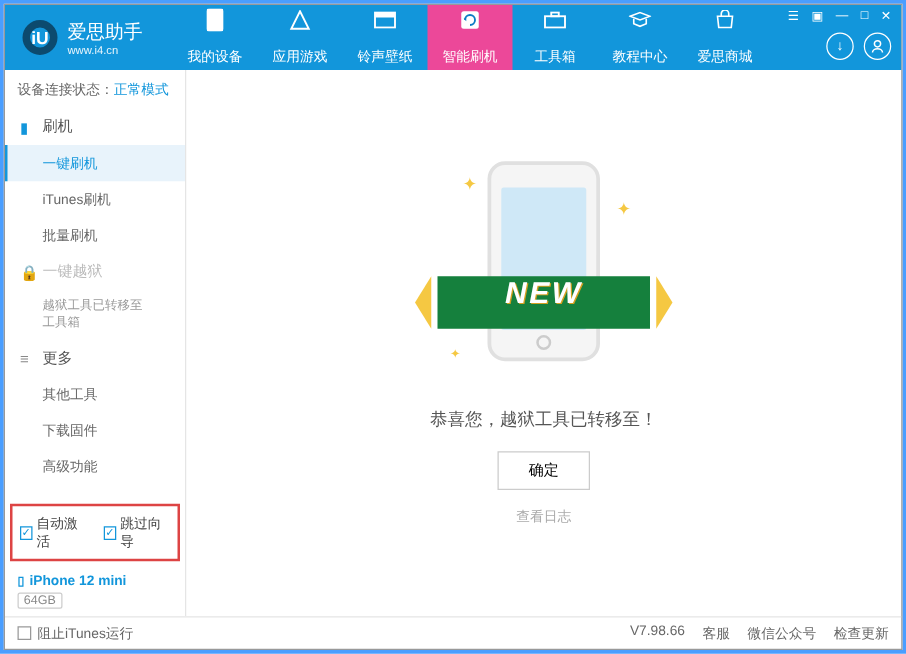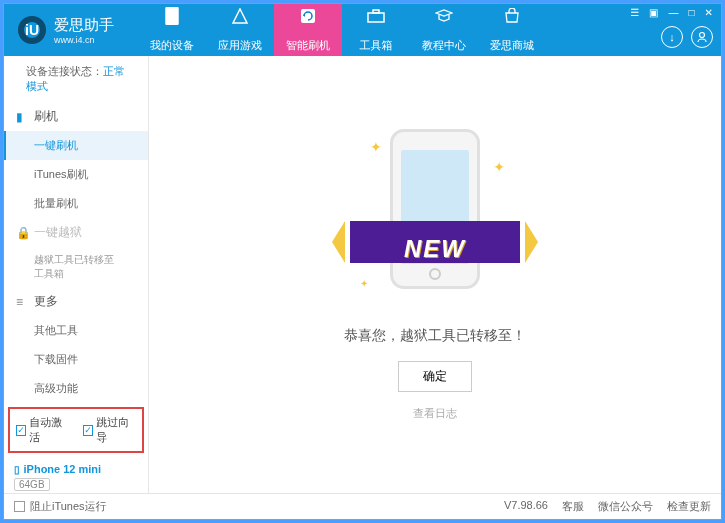--- a/index.html
+++ b/index.html
@@ -13,39 +13,39 @@
 .nav-tabs{display:flex;height:100%;margin-left:10px}
 .nav-tab{width:68px;display:flex;flex-direction:column;align-items:center;justify-content:center;gap:13px;font-size:11px;cursor:pointer}
 .nav-tab.active{background:#ec4899}
 .nav-icon{width:20px;height:18px;display:flex;align-items:center;justify-content:center}
 .win-controls{position:absolute;right:6px;top:3px;display:flex;gap:6px;font-size:10px}
 .win-btn{cursor:pointer;padding:0 2px}
 .circle-btns{position:absolute;right:8px;bottom:8px;display:flex;gap:8px}
 .circle-btn{width:22px;height:22px;border:1.5px solid #fff;border-radius:50%;display:flex;align-items:center;justify-content:center;cursor:pointer;font-size:11px}
 .body-area{flex:1;display:flex;overflow:hidden}
 .sidebar{width:145px;border-right:1px solid #e5e5e5;display:flex;flex-direction:column;font-size:12px}
-.status-line{padding:8px 22px;color:#666;font-size:11px}
+.status-line{padding:8px 10px;color:#666;font-size:11px}
 .status-val{color:#1296db}
 .side-section{padding:6px 12px;display:flex;align-items:center;gap:6px;color:#555;font-size:12px}
 .side-items{}
 .side-item{padding:7px 12px 7px 30px;color:#666;cursor:pointer;font-size:11px}
 .side-item.active{background:#e8f3fb;color:#1296db;border-left:2px solid #1296db;padding-left:28px}
 .side-note{padding:6px 12px 6px 30px;color:#999;font-size:10px;line-height:1.4}
 .checkbox-area{border:2px solid #d44;margin:4px;padding:6px;display:flex;gap:14px;font-size:11px;color:#444}
 .chk{display:flex;align-items:center;gap:3px;cursor:pointer}
 .chk-box{width:11px;height:11px;border:1px solid #1296db;display:flex;align-items:center;justify-content:center;color:#1296db;font-size:9px}
 .device-block{padding:6px 10px;font-size:11px}
 .device-name{color:#1296db;font-weight:bold;display:flex;align-items:center;gap:4px}
 .device-cap{display:inline-block;border:1px solid #ccc;border-radius:2px;padding:0 4px;font-size:10px;color:#888;margin-top:3px}
 .main{flex:1;display:flex;flex-direction:column;align-items:center;justify-content:center;position:relative}
 .phone-img{position:relative;width:170px;height:180px}
 .phone-body{position:absolute;left:50%;top:0;transform:translateX(-50%);width:90px;height:160px;background:#f5f5f5;border:3px solid #e0e0e0;border-radius:14px}
 .phone-screen{position:absolute;left:8px;right:8px;top:18px;bottom:22px;background:#cfe8f7;border-radius:2px}
 .phone-home{position:absolute;bottom:6px;left:50%;transform:translateX(-50%);width:12px;height:12px;border:2px solid #ccc;border-radius:50%}
-.ribbon{position:absolute;left:0;right:0;top:92px;height:42px;background:#4c1d95;display:flex;align-items:flex-end;justify-content:center}
+.ribbon{position:absolute;left:0;right:0;top:92px;height:42px;background:#15803d;display:flex;align-items:flex-start;justify-content:center}
 .ribbon::before,.ribbon::after{content:"";position:absolute;top:8px;width:0;height:0;border:13px solid transparent}
 .ribbon::before{left:-18px;border-right-color:#f5c842;border-left:none;border-top-width:21px;border-bottom-width:21px;top:0}
 .ribbon::after{right:-18px;border-left-color:#f5c842;border-right:none;border-top-width:21px;border-bottom-width:21px;top:0}
 .ribbon-text{color:#fff;font-size:24px;font-weight:900;font-style:italic;letter-spacing:2px;text-shadow:1px 1px 0 #d4a020}
 .sparkle{position:absolute;color:#f5c842;font-size:14px}
 .success-msg{margin-top:18px;font-size:14px;color:#555}
 .ok-btn{margin-top:16px;padding:6px 24px;border:1px solid #ccc;background:#fff;font-size:12px;color:#000000;cursor:pointer}
 .log-link{margin-top:14px;font-size:11px;color:#aaa;cursor:pointer}
 .footer{height:26px;border-top:1px solid #e5e5e5;display:flex;align-items:center;padding:0 10px;font-size:11px;color:#666;justify-content:space-between}
 .footer-left{display:flex;align-items:center;gap:5px}
@@ -80,20 +80,29 @@
           <span>我的设备</span>
         </div>
       <div class="nav-tab">
           <span class="nav-icon">
             <svg width="18" height="16" viewBox="0 0 18 16">
               <path d="M9 1 L16 15 L2 15 Z" fill="none" stroke="#fff" stroke-width="1.5"></path>
             </svg>
           </span>
           <span>应用游戏</span>
         </div>
+      <div class="nav-tab">
+          <span class="nav-icon">
+            <svg width="18" height="14" viewBox="0 0 18 14">
+              <rect x="1" y="1" width="16" height="12" fill="none" stroke="#fff" stroke-width="1.5"></rect>
+              <rect x="1" y="1" width="16" height="4" fill="#fff"></rect>
+            </svg>
+          </span>
+          <span>铃声壁纸</span>
+        </div>
       <div class="nav-tab active">
           <span class="nav-icon">
             <svg width="16" height="16" viewBox="0 0 16 16">
               <rect x="1" y="1" width="14" height="14" rx="2" fill="#fff"></rect>
               <path d="M4 8 A4 4 0 1 1 8 12" fill="none" stroke="#0d7bc4" stroke-width="1.5"></path>
               <path d="M3 7 L5 9 L5 6 Z" fill="#0d7bc4"></path>
             </svg>
           </span>
           <span>智能刷机</span>
         </div>

